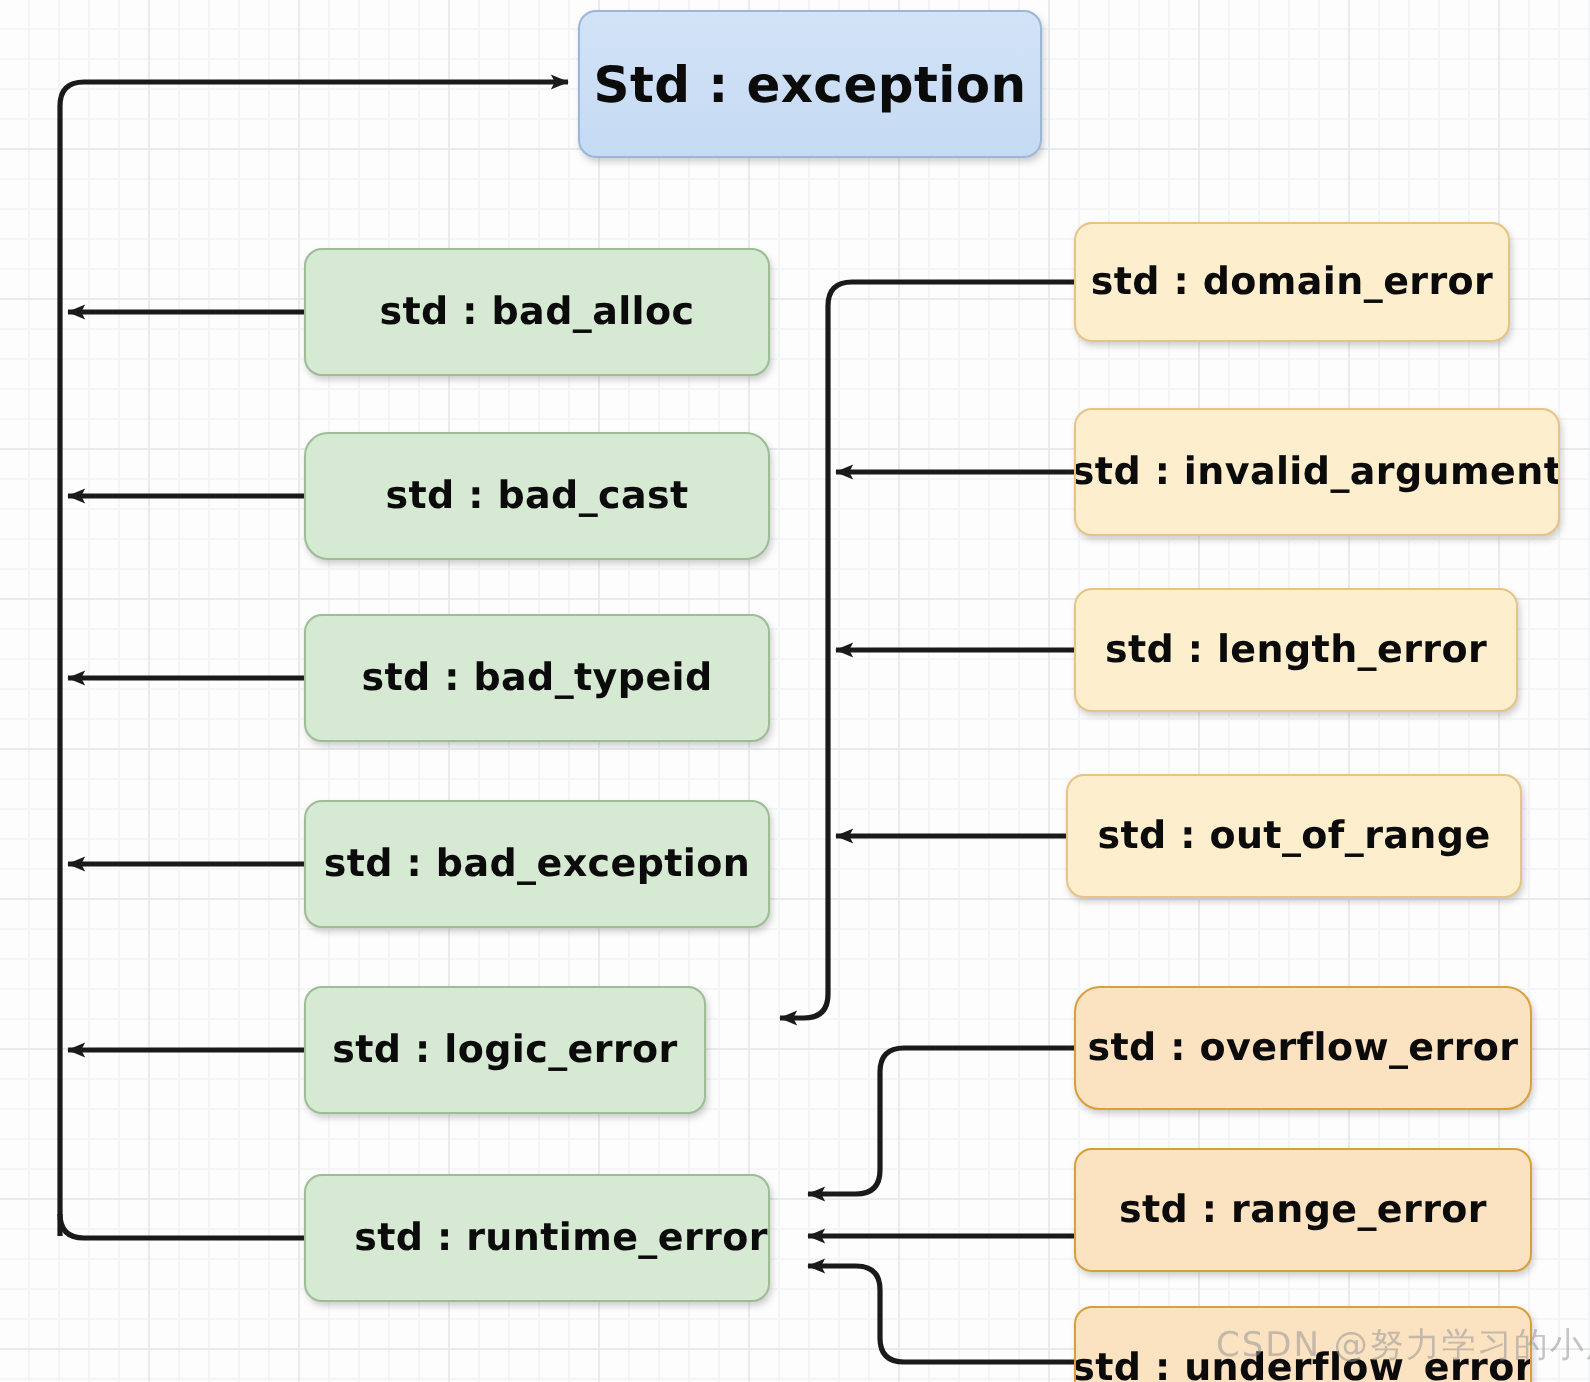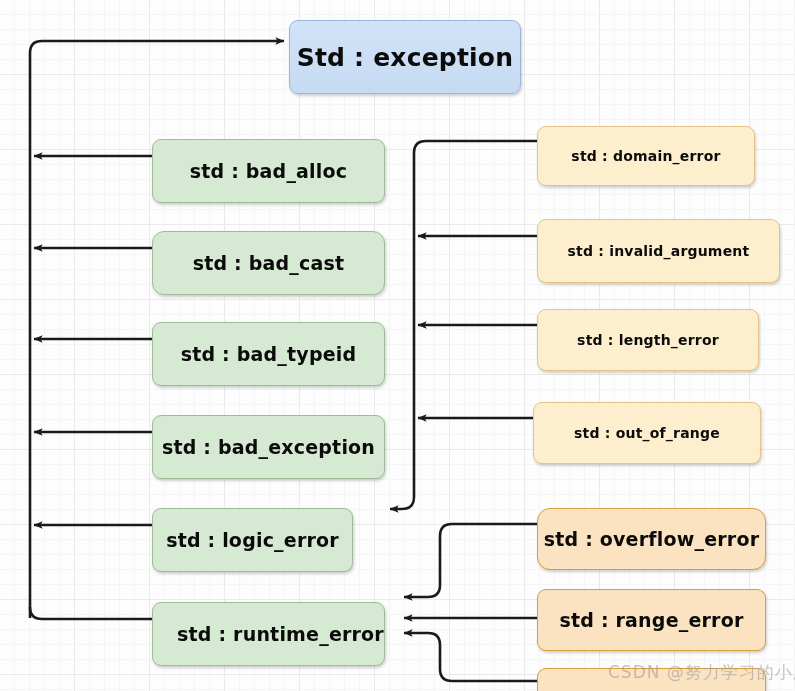--- a/index.html
+++ b/index.html
@@ -42,36 +42,35 @@
     border-radius: 9px;
     border-width: 1.5px;
     border-style: solid;
     text-align: right;
     font-weight: bold;
     letter-spacing: 0.2px;
     color: #0b0b0b;
     box-shadow: 1px 2px 3px rgba(90,90,90,0.28);
     white-space: nowrap;
     overflow: hidden;
-    margin-top: 15px;
   }
   .node-root {
     background: linear-gradient(180deg, #d2e3f7 0%, #c5daf3 100%);
     border-color: #9ab6d8;
     font-size: 25px;
   }
   .node-green {
     background: #d6e9d2;
     border-color: #9dbd96;
     font-size: 19px;
   }
   .node-orange {
     background: #fdeecd;
     border-color: #e7c485;
-    font-size: 14px;
+    font-size: 19px;
   }
   .node-orange-deep {
     background: #fbe2c0;
     border-color: #d9a03a;
     font-size: 19px;
   }
   .watermark {
     position: absolute;
     color: rgba(150,150,150,0.55);
     font-size: 17px;

